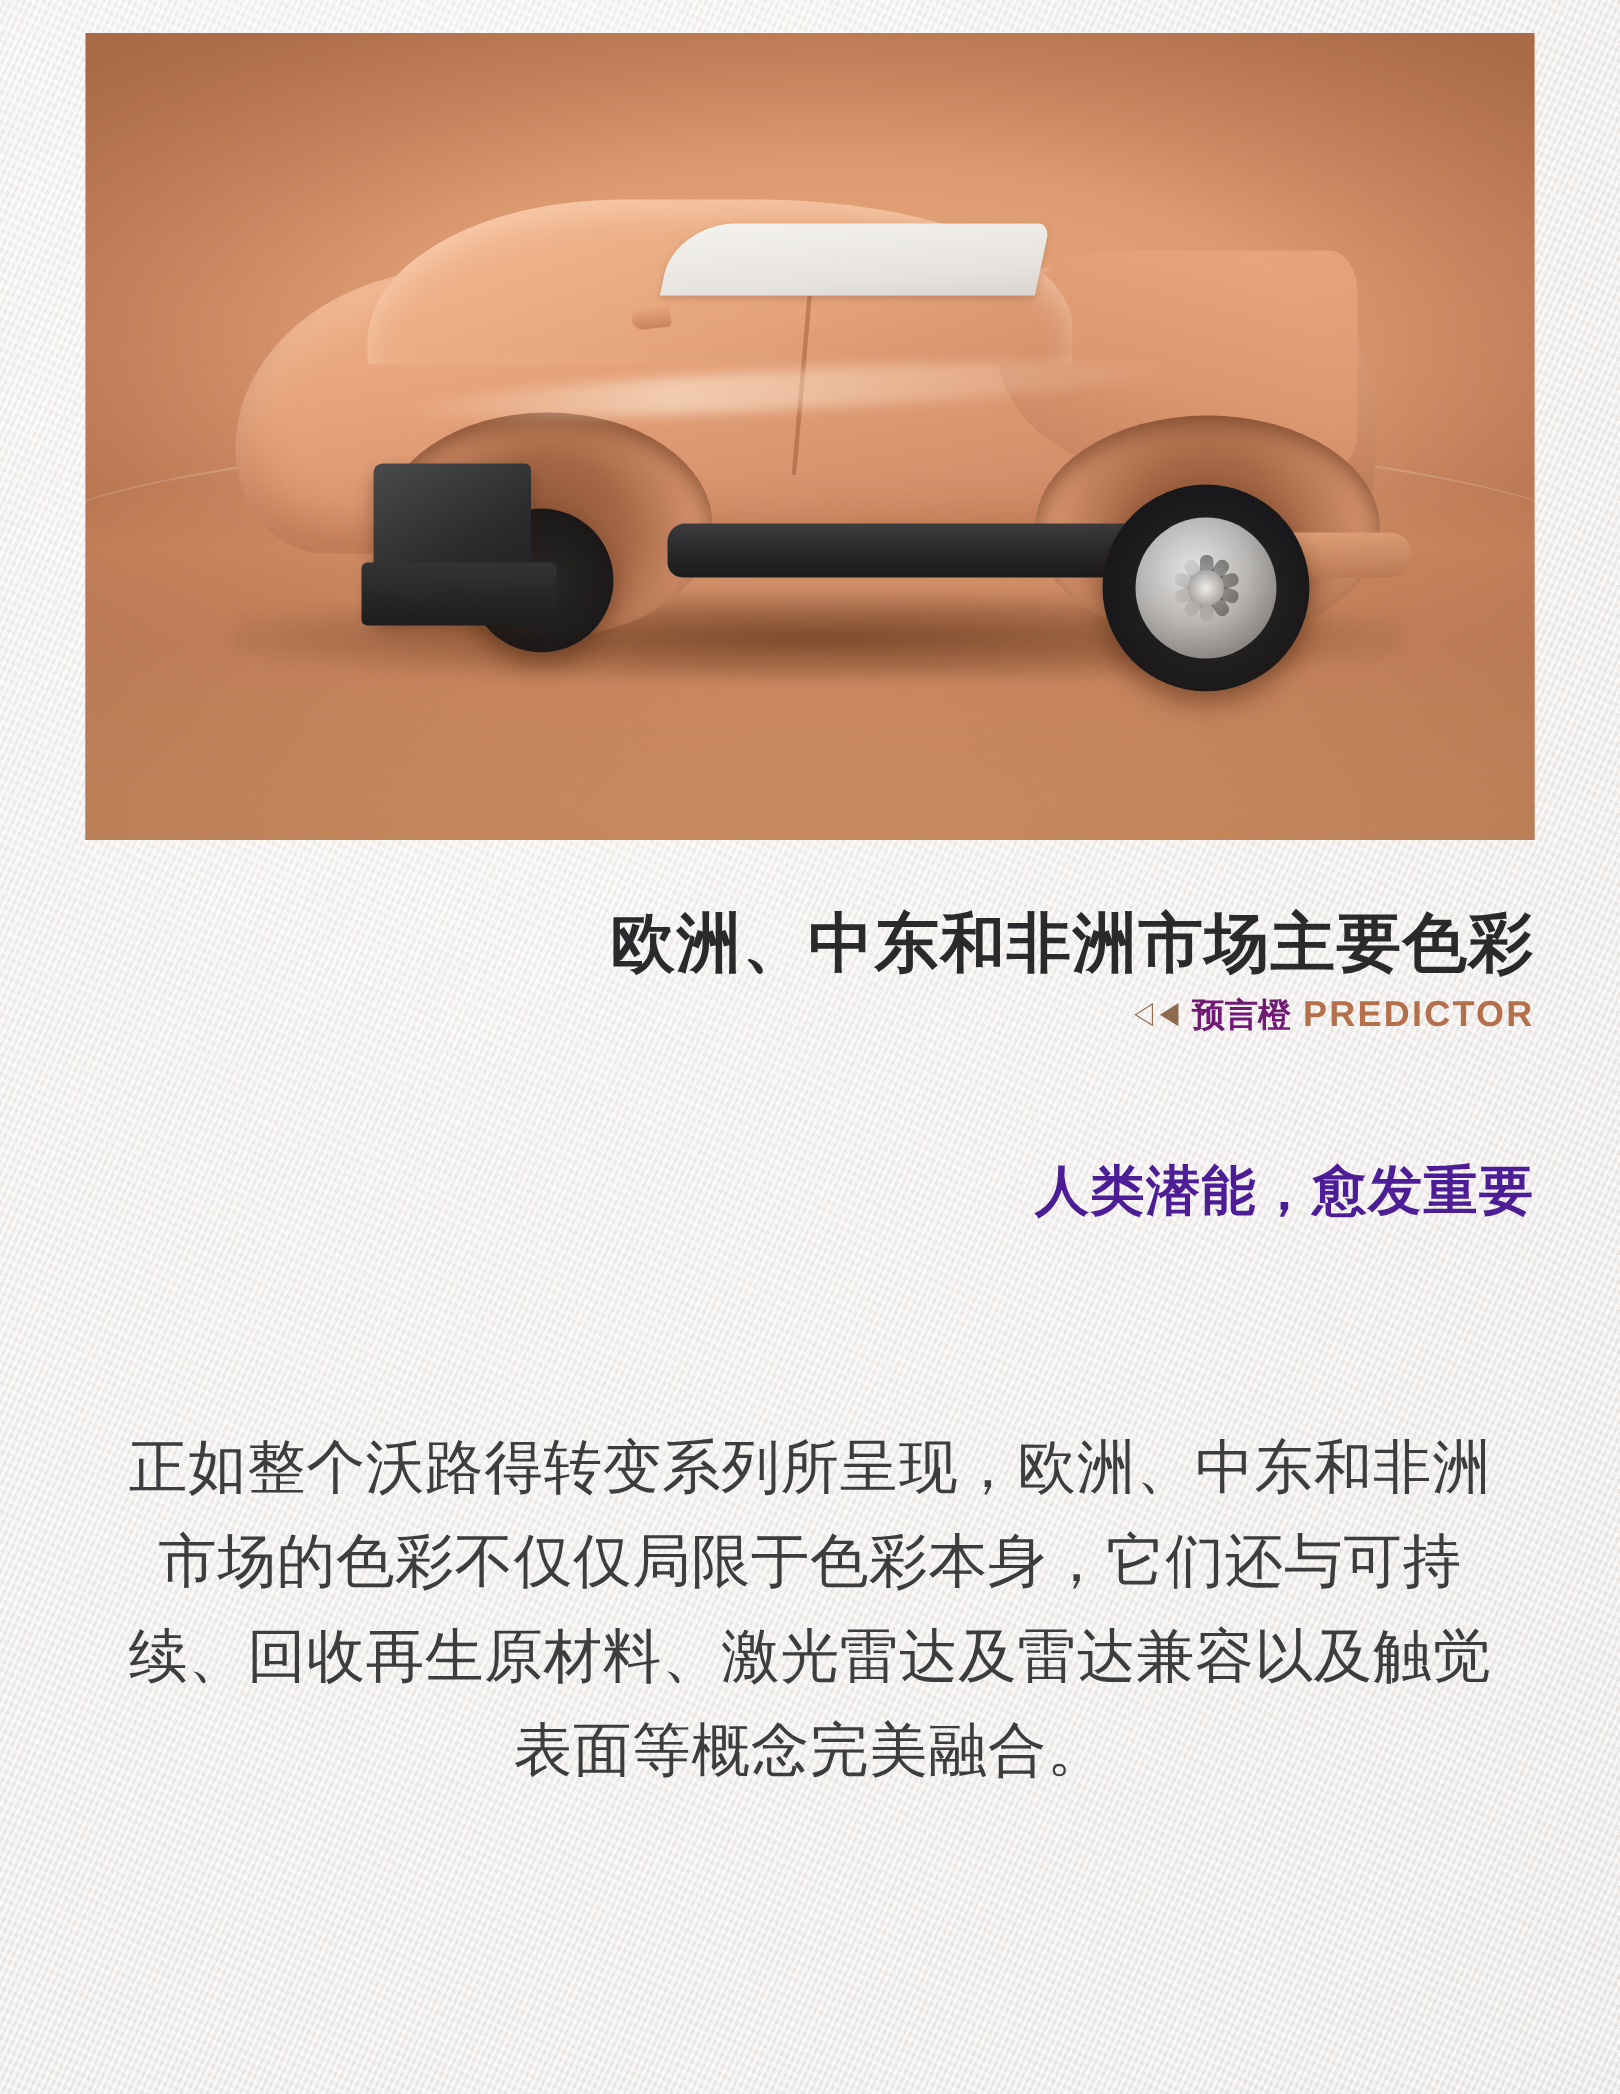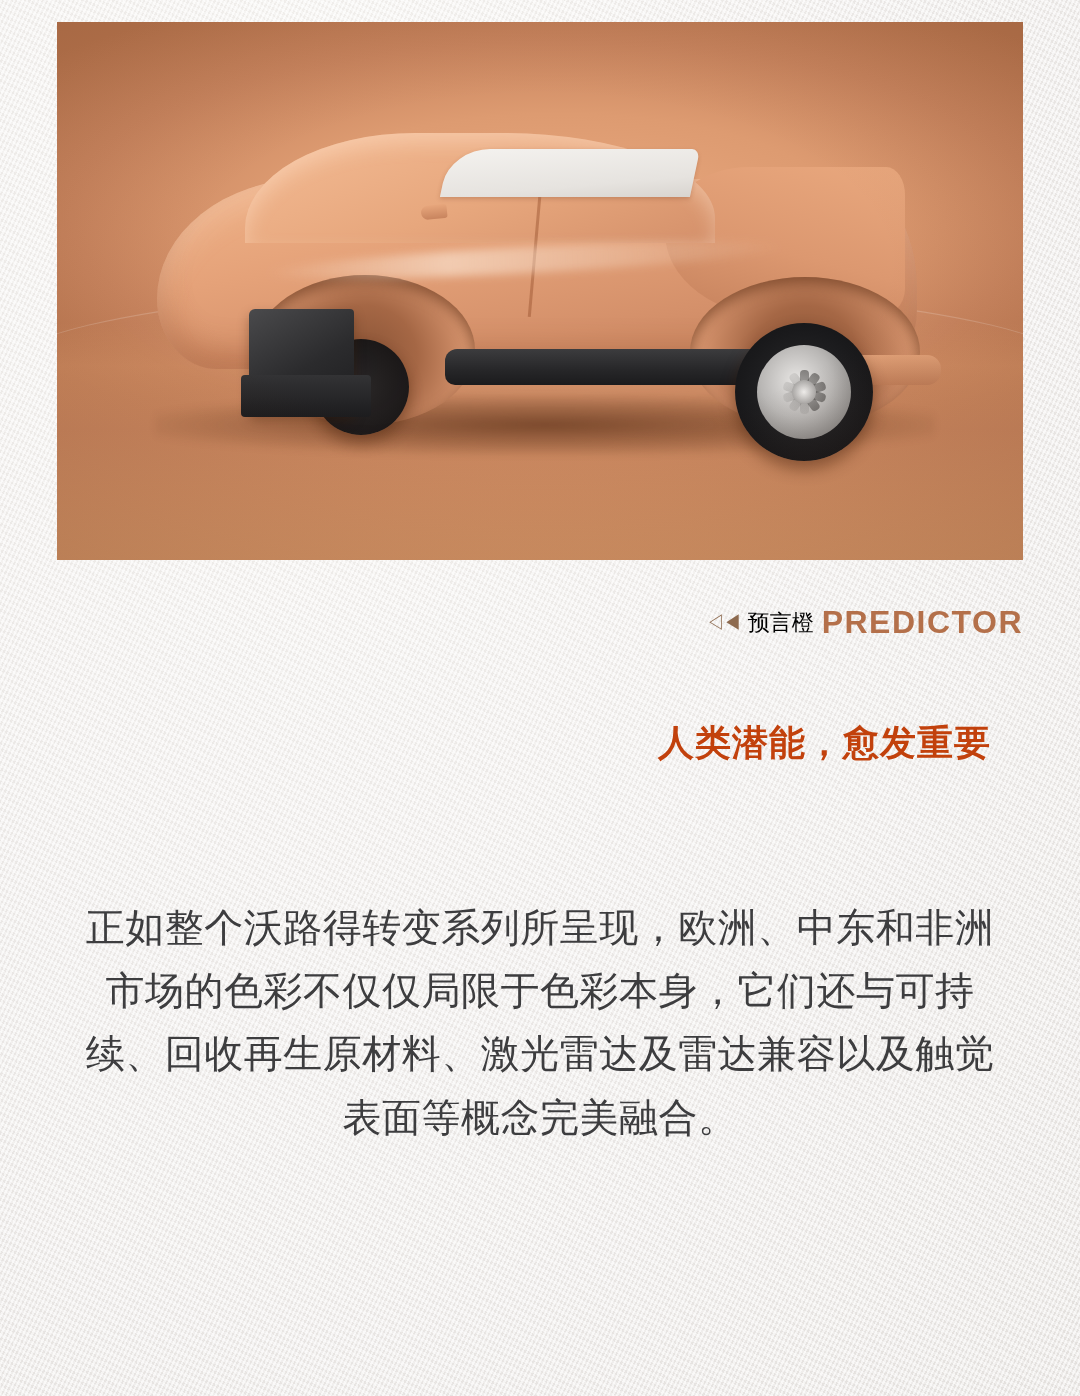--- a/index.html
+++ b/index.html
@@ -265,37 +265,37 @@
     align-items: center;
     gap: 8px;
   }
   .brand-marks {
     color: #8d6a4f;
     font-size: 19px;
     letter-spacing: -2px;
   }
   .brand-cn {
     font-size: 22px;
-    font-weight: 400;
-    color: #000000;
+    font-weight: 700;
+    color: #701a75;
     text-align: center;
   }
   .brand-en {
-    font-size: 32px;
+    font-size: 24px;
     font-weight: 700;
     color: #b4704a;
     letter-spacing: 1.5px;
   }
 
   .subhead {
-    margin: 78px 89px 0 57px;
+    margin: 78px 57px 0 57px;
     text-align: right;
     font-size: 36px;
     font-weight: 700;
-    color: #c2410c;
+    color: #4c1d95;
     letter-spacing: 1px;
   }
 
   
   .body-copy {
     margin: 128px 72px 0 72px;
     font-size: 39px;
     line-height: 1.62;
     color: #3d3d3f;
     text-align: center;
@@ -339,20 +339,21 @@
           <div class="spoke" style="transform:rotate(144deg)"></div>
         </div>
       </div>
       <div class="highlight-sweep"></div>
     </div>
 
     <div class="hero-vignette"></div>
   </div>
 
   <div class="title-block">
+    <div class="main-title">欧洲、中东和非洲市场主要色彩</div>
     <div class="brand-line">
       <span class="brand-marks">◁◀</span>
       <span class="brand-cn">预言橙</span>
       <span class="brand-en">PREDICTOR</span>
     </div>
   </div>
 
   <div class="subhead">人类潜能，愈发重要</div>
 
   <p class="body-copy">正如整个沃路得转变系列所呈现，欧洲、中东和非洲市场的色彩不仅仅局限于色彩本身，它们还与可持续、回收再生原材料、激光雷达及雷达兼容以及触觉表面等概念完美融合。</p>

